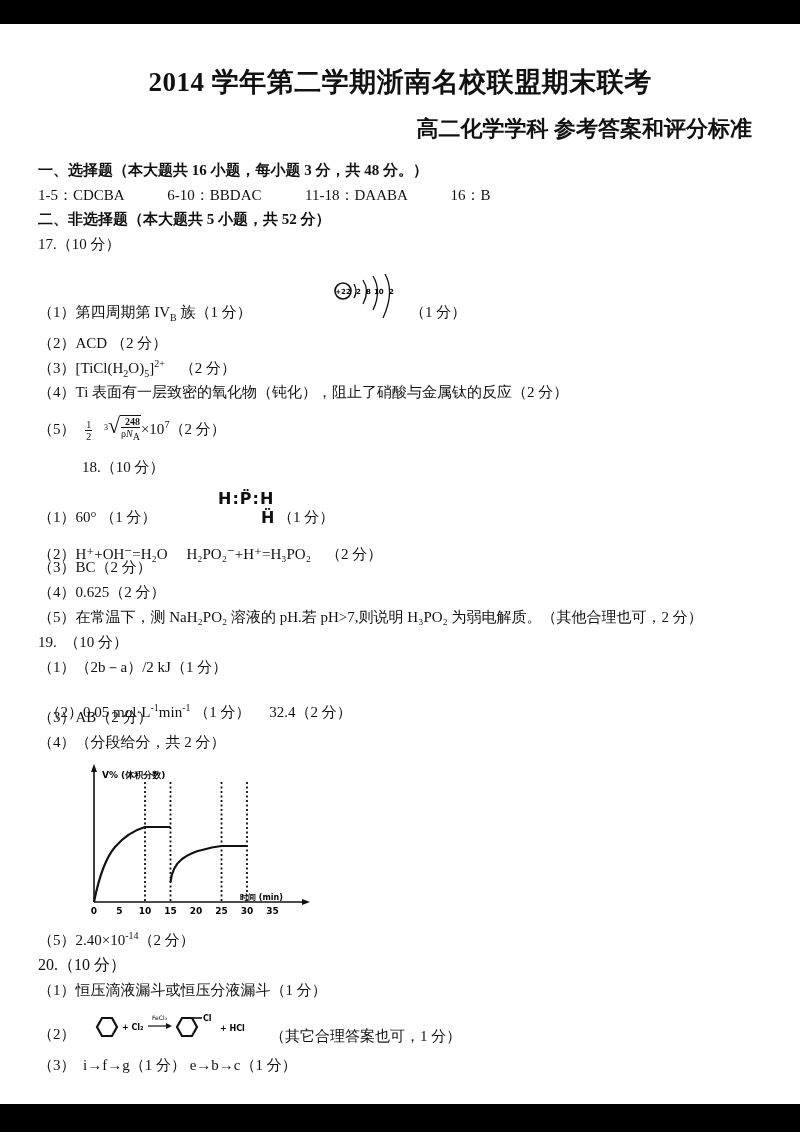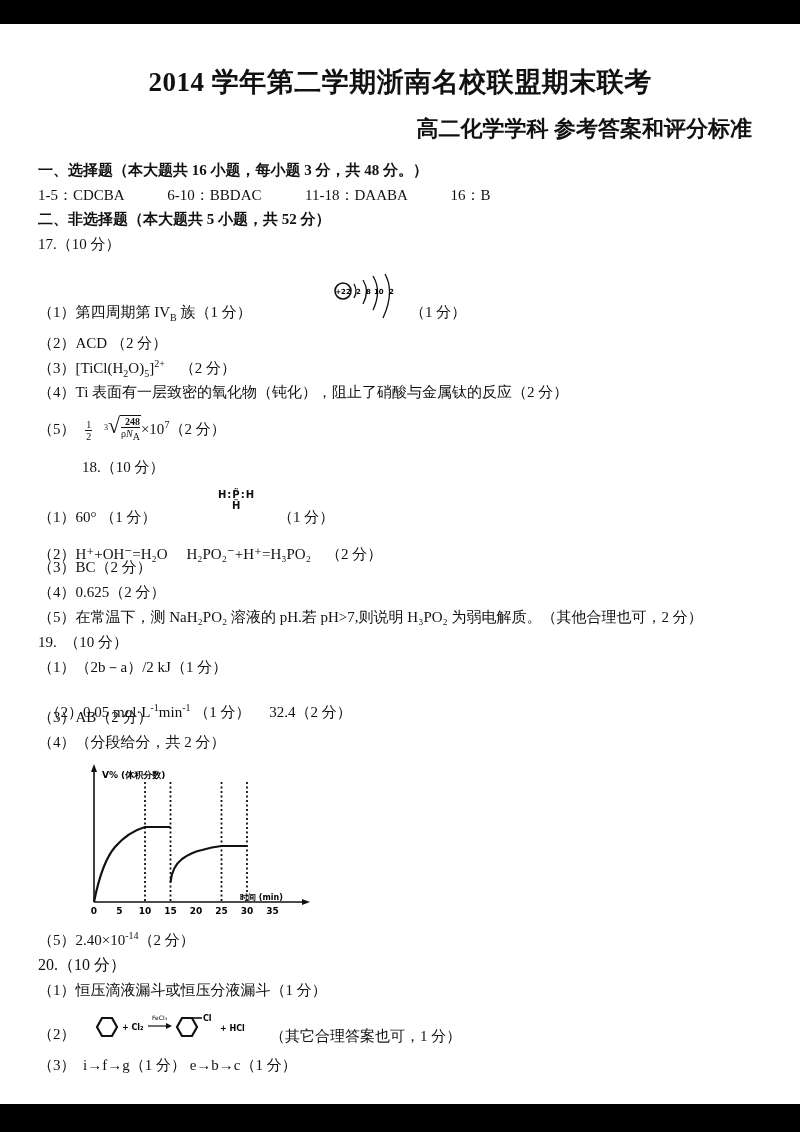--- a/index.html
+++ b/index.html
@@ -7,21 +7,21 @@
   body { position: relative; font-family: "Liberation Serif", "DejaVu Serif", serif; color: #111; }
   .bar-top { position: absolute; left: 0; top: 0; width: 800px; height: 24px; background: #000; }
   .bar-bottom { position: absolute; left: 0; top: 1104px; width: 800px; height: 28px; background: #000; }
   .title { position: absolute; top: 64px; left: 0; width: 800px; text-align: center; font-size: 27px; font-weight: bold; letter-spacing: 0.5px; }
   .subtitle { position: absolute; top: 114px; left: 0; width: 752px; text-align: right; font-size: 22px; font-weight: bold; }
   .line { position: absolute; left: 38px; font-size: 15px; white-space: nowrap; line-height: 20px; }
   .b { font-weight: bold; }
   .gap { display: inline-block; }
   sub, sup { font-size: 10px; line-height: 0; }
   .atom { position: absolute; left: 333px; top: 274px; }
-  .elec { position: absolute; left: 218px; top: 489px; font-family: "DejaVu Sans", sans-serif; font-weight: bold; font-size: 10px; }
+  .elec { position: absolute; left: 218px; top: 489px; font-family: "DejaVu Sans", sans-serif; font-weight: bold; font-size: 16px; text-align: right; }
   .frac { display: inline-block; vertical-align: middle; text-align: center; font-size: 10px; line-height: 11px; margin: 0 6px; }
   .frac .n { display: block; border-bottom: 1px solid #111; padding: 0 1px; }
   .frac .d { display: block; }
   .root { display: inline-block; position: relative; vertical-align: middle; padding-left: 14px; }
   .root .idx { position: absolute; left: 2px; top: -2px; font-size: 8px; }
   .root .rad { position: absolute; left: 6px; top: 0; font-size: 22px; line-height: 22px; }
   .root .frac2 { display: inline-block; border-top: 1px solid #111; text-align: right; font-size: 10px; line-height: 11px; padding: 0 1px; }
   .root .frac2 .n { display: block; border-bottom: 1px solid #111; font-weight: bold; }
   .chart { position: absolute; left: 80px; top: 762px; }
   .rxn { position: absolute; left: 92px; top: 1012px; }

